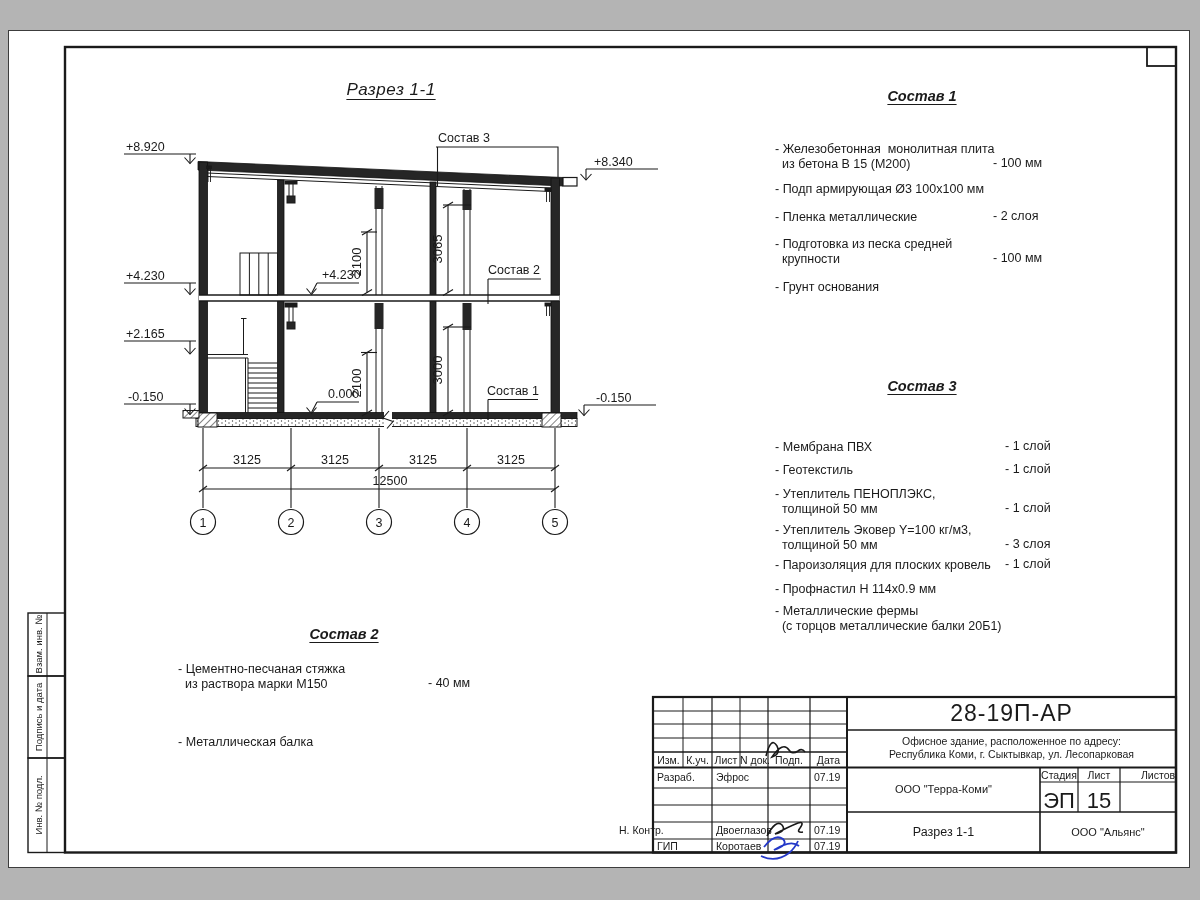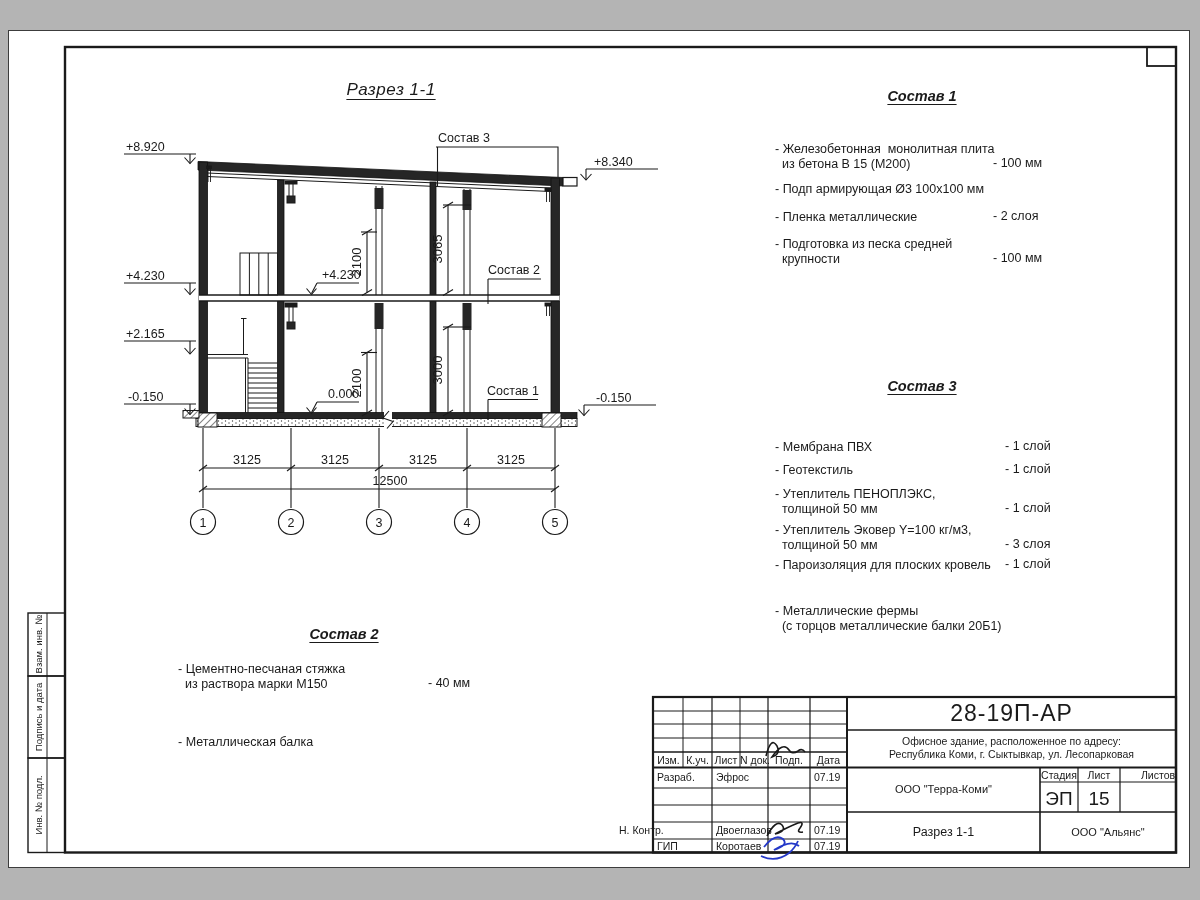--- a/index.html
+++ b/index.html
@@ -11,21 +11,21 @@
   .t{position:absolute;white-space:nowrap}
   .ctr{text-align:center}
   .hdg{font-size:14.5px;font-weight:bold;font-style:italic;text-decoration:underline;text-underline-offset:3px}
   .main-title{font-size:17px;font-style:italic;text-decoration:underline;text-underline-offset:4px;letter-spacing:.5px}
   .list{position:absolute;font-size:12.5px;line-height:14.5px}
   .li{position:absolute;width:300px}
   .li .txt{display:inline-block;white-space:pre-wrap;vertical-align:bottom}
   .li .val{position:absolute;bottom:1px;white-space:nowrap}
   .tb{font-size:10.5px}
   .tb-big{font-size:23px;letter-spacing:1px}
-  .tb-med{font-size:19px}
+  .tb-med{font-size:22px}
   .rot{transform:translate(-50%,-50%) rotate(-90deg);transform-origin:center;font-size:9.5px;position:absolute;white-space:nowrap}
 </style>
 </head>
 <body>
 
 <div class="sheet"></div>
 
 <svg width="1200" height="900" viewBox="0 0 1200 900">
   <defs>
     <pattern id="ht" width="5" height="5" patternUnits="userSpaceOnUse" patternTransform="rotate(45)">
@@ -298,20 +298,23 @@
   </div>
   <div class="li" style="top:68px">
     <span class="txt">- Пленка металлические</span>
     <span class="val" style="left:218px">-  2 слоя</span>
   </div>
   <div class="li" style="top:95px">
     <span class="txt">- Подготовка из песка средней
   крупности</span>
     <span class="val" style="left:218px">- 100 мм</span>
   </div>
+  <div class="li" style="top:138px">
+    <span class="txt">- Грунт основания</span>
+  </div>
 </div>
 
 <div class="list" style="left:775px;top:440px;width:300px;height:200px">
   <div class="li" style="top:0px">
     <span class="txt">- Мембрана ПВХ</span>
     <span class="val" style="left:230px">- 1 слой</span>
   </div>
   <div class="li" style="top:23px">
     <span class="txt">- Геотекстиль</span>
     <span class="val" style="left:230px">- 1 слой</span>
@@ -322,20 +325,23 @@
     <span class="val" style="left:230px">- 1 слой</span>
   </div>
   <div class="li" style="top:83px">
     <span class="txt">- Утеплитель Эковер Y=100 кг/м3,
   толщиной 50 мм</span>
     <span class="val" style="left:230px">- 3 слоя</span>
   </div>
   <div class="li" style="top:118px">
     <span class="txt">- Пароизоляция для плоских кровель</span>
     <span class="val" style="left:230px">- 1 слой</span>
+  </div>
+  <div class="li" style="top:142px">
+    <span class="txt">- Профнастил Н 114х0.9 мм</span>
   </div>
   <div class="li" style="top:164px">
     <span class="txt">- Металлические фермы
   (с торцов металлические балки 20Б1)</span>
   </div>
 </div>
 
 <div class="list" style="left:178px;top:662px;width:310px;height:100px">
   <div class="li" style="top:0px">
     <span class="txt">- Цементно-песчаная стяжка

